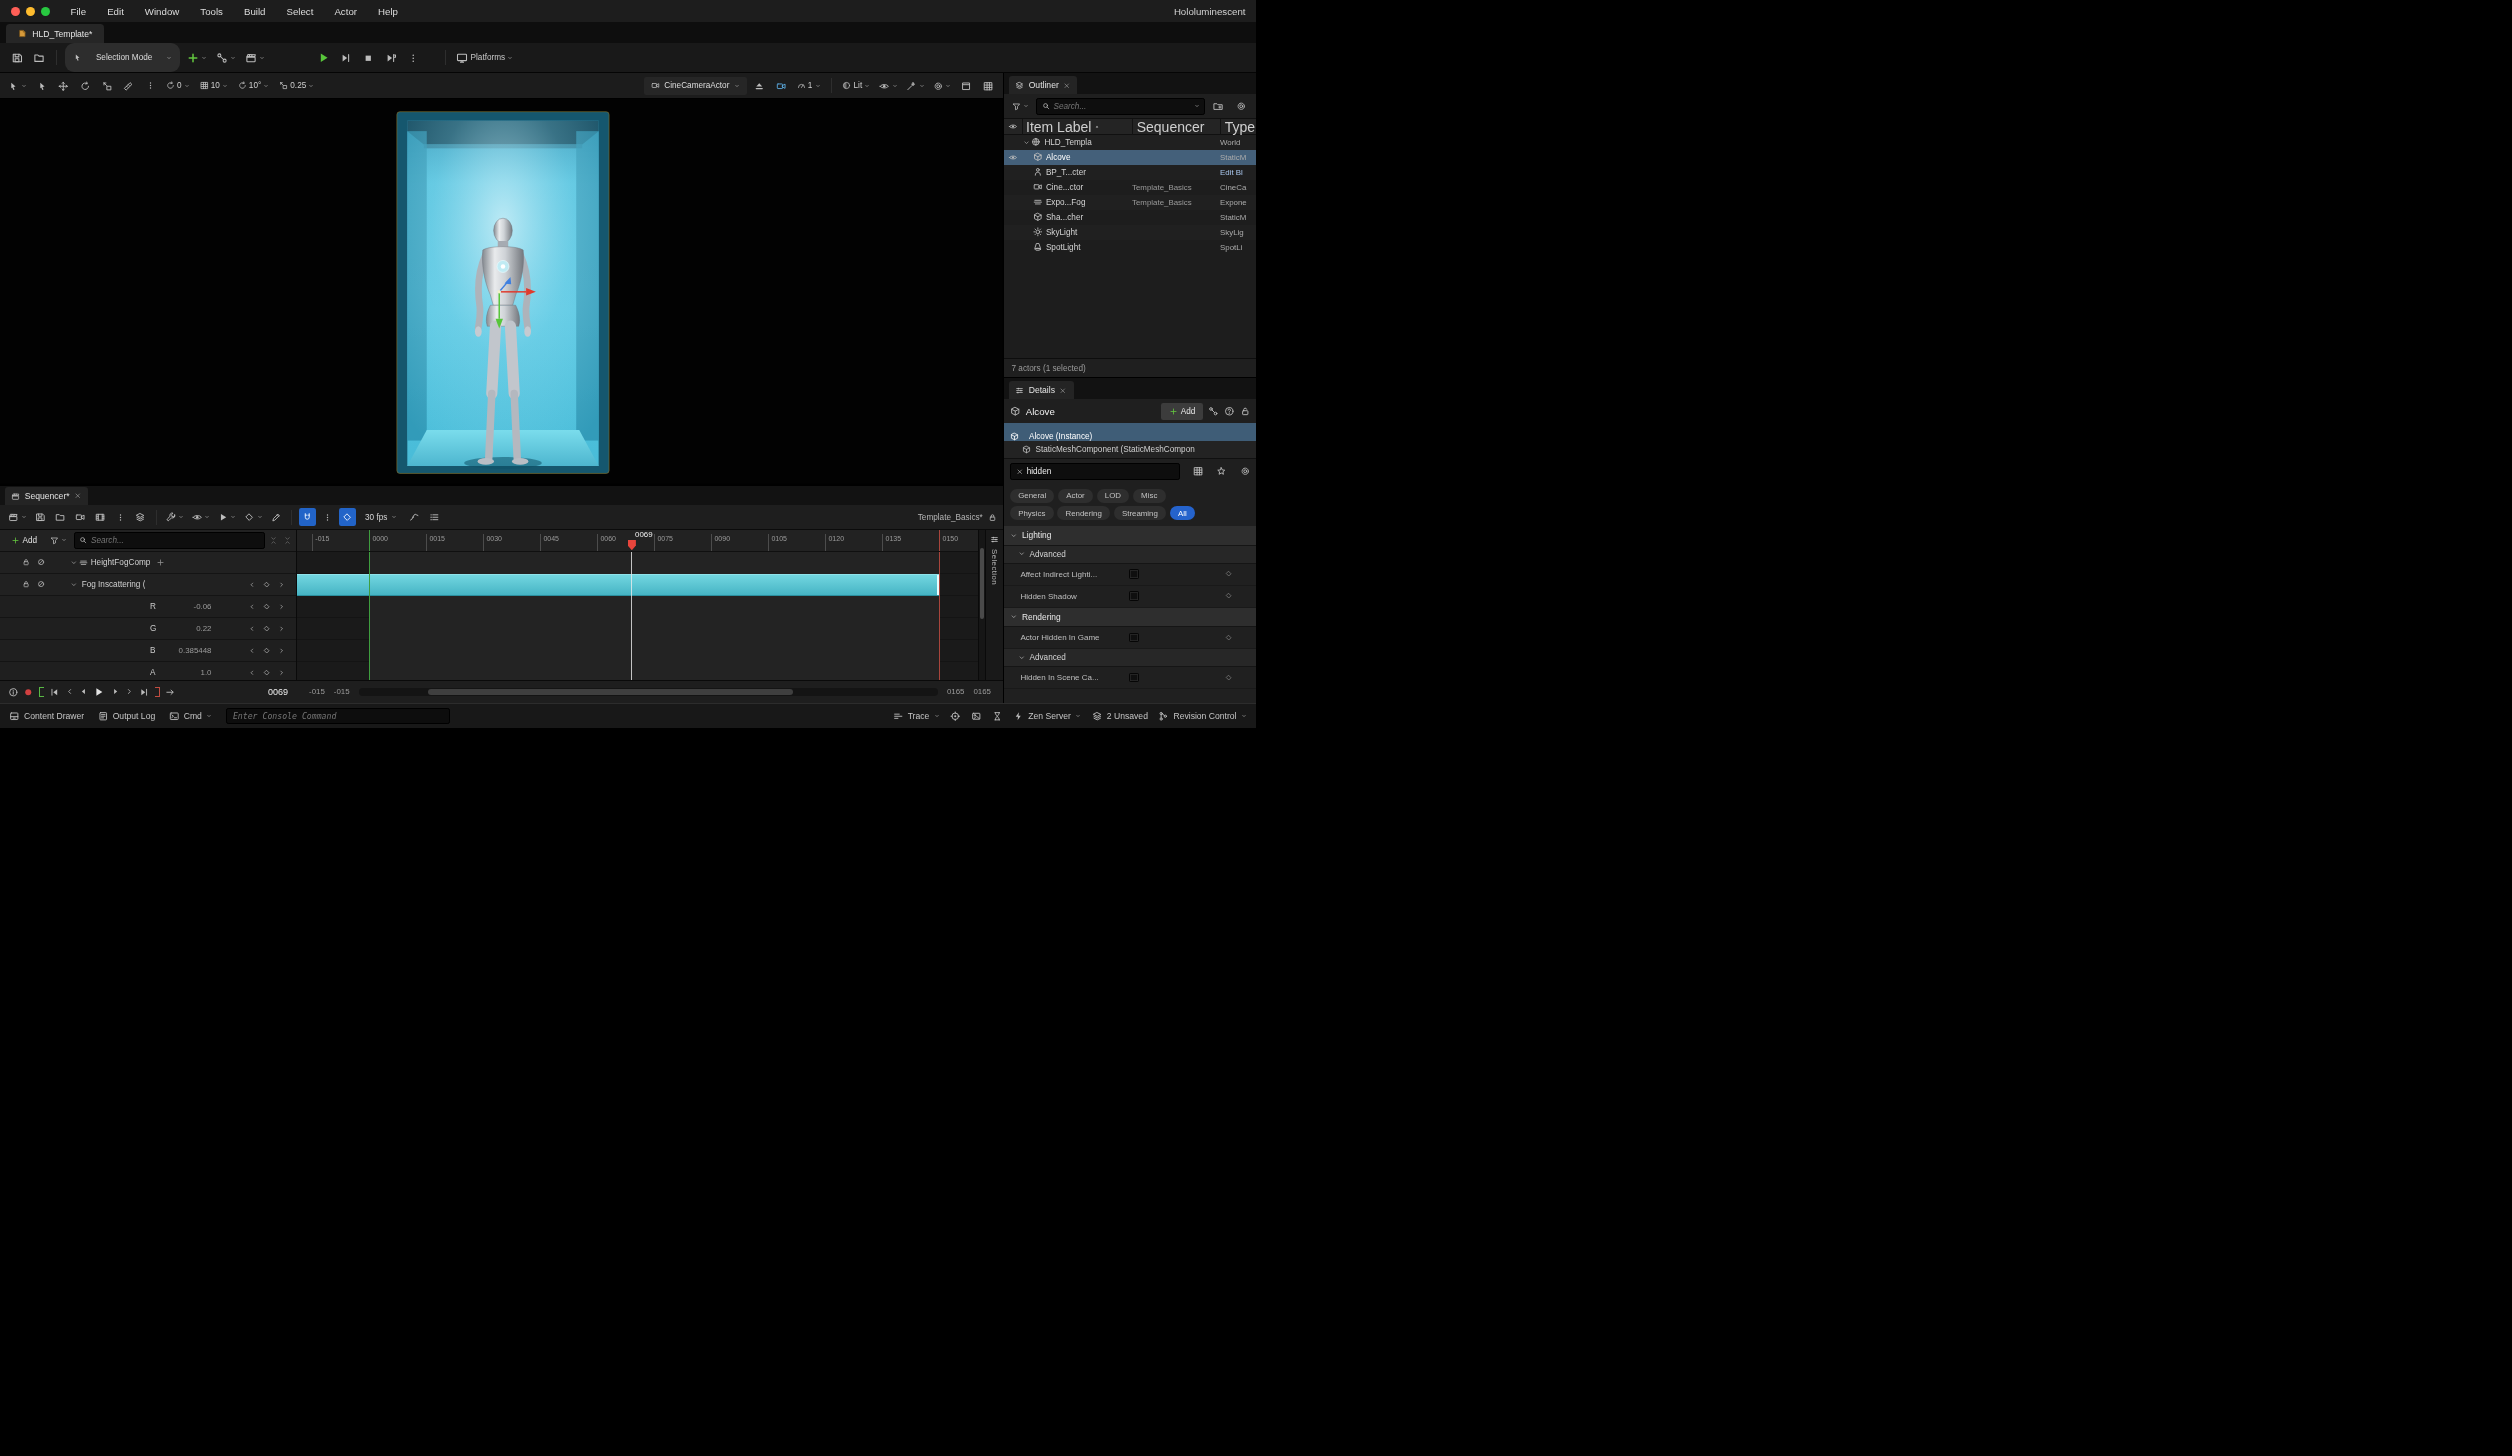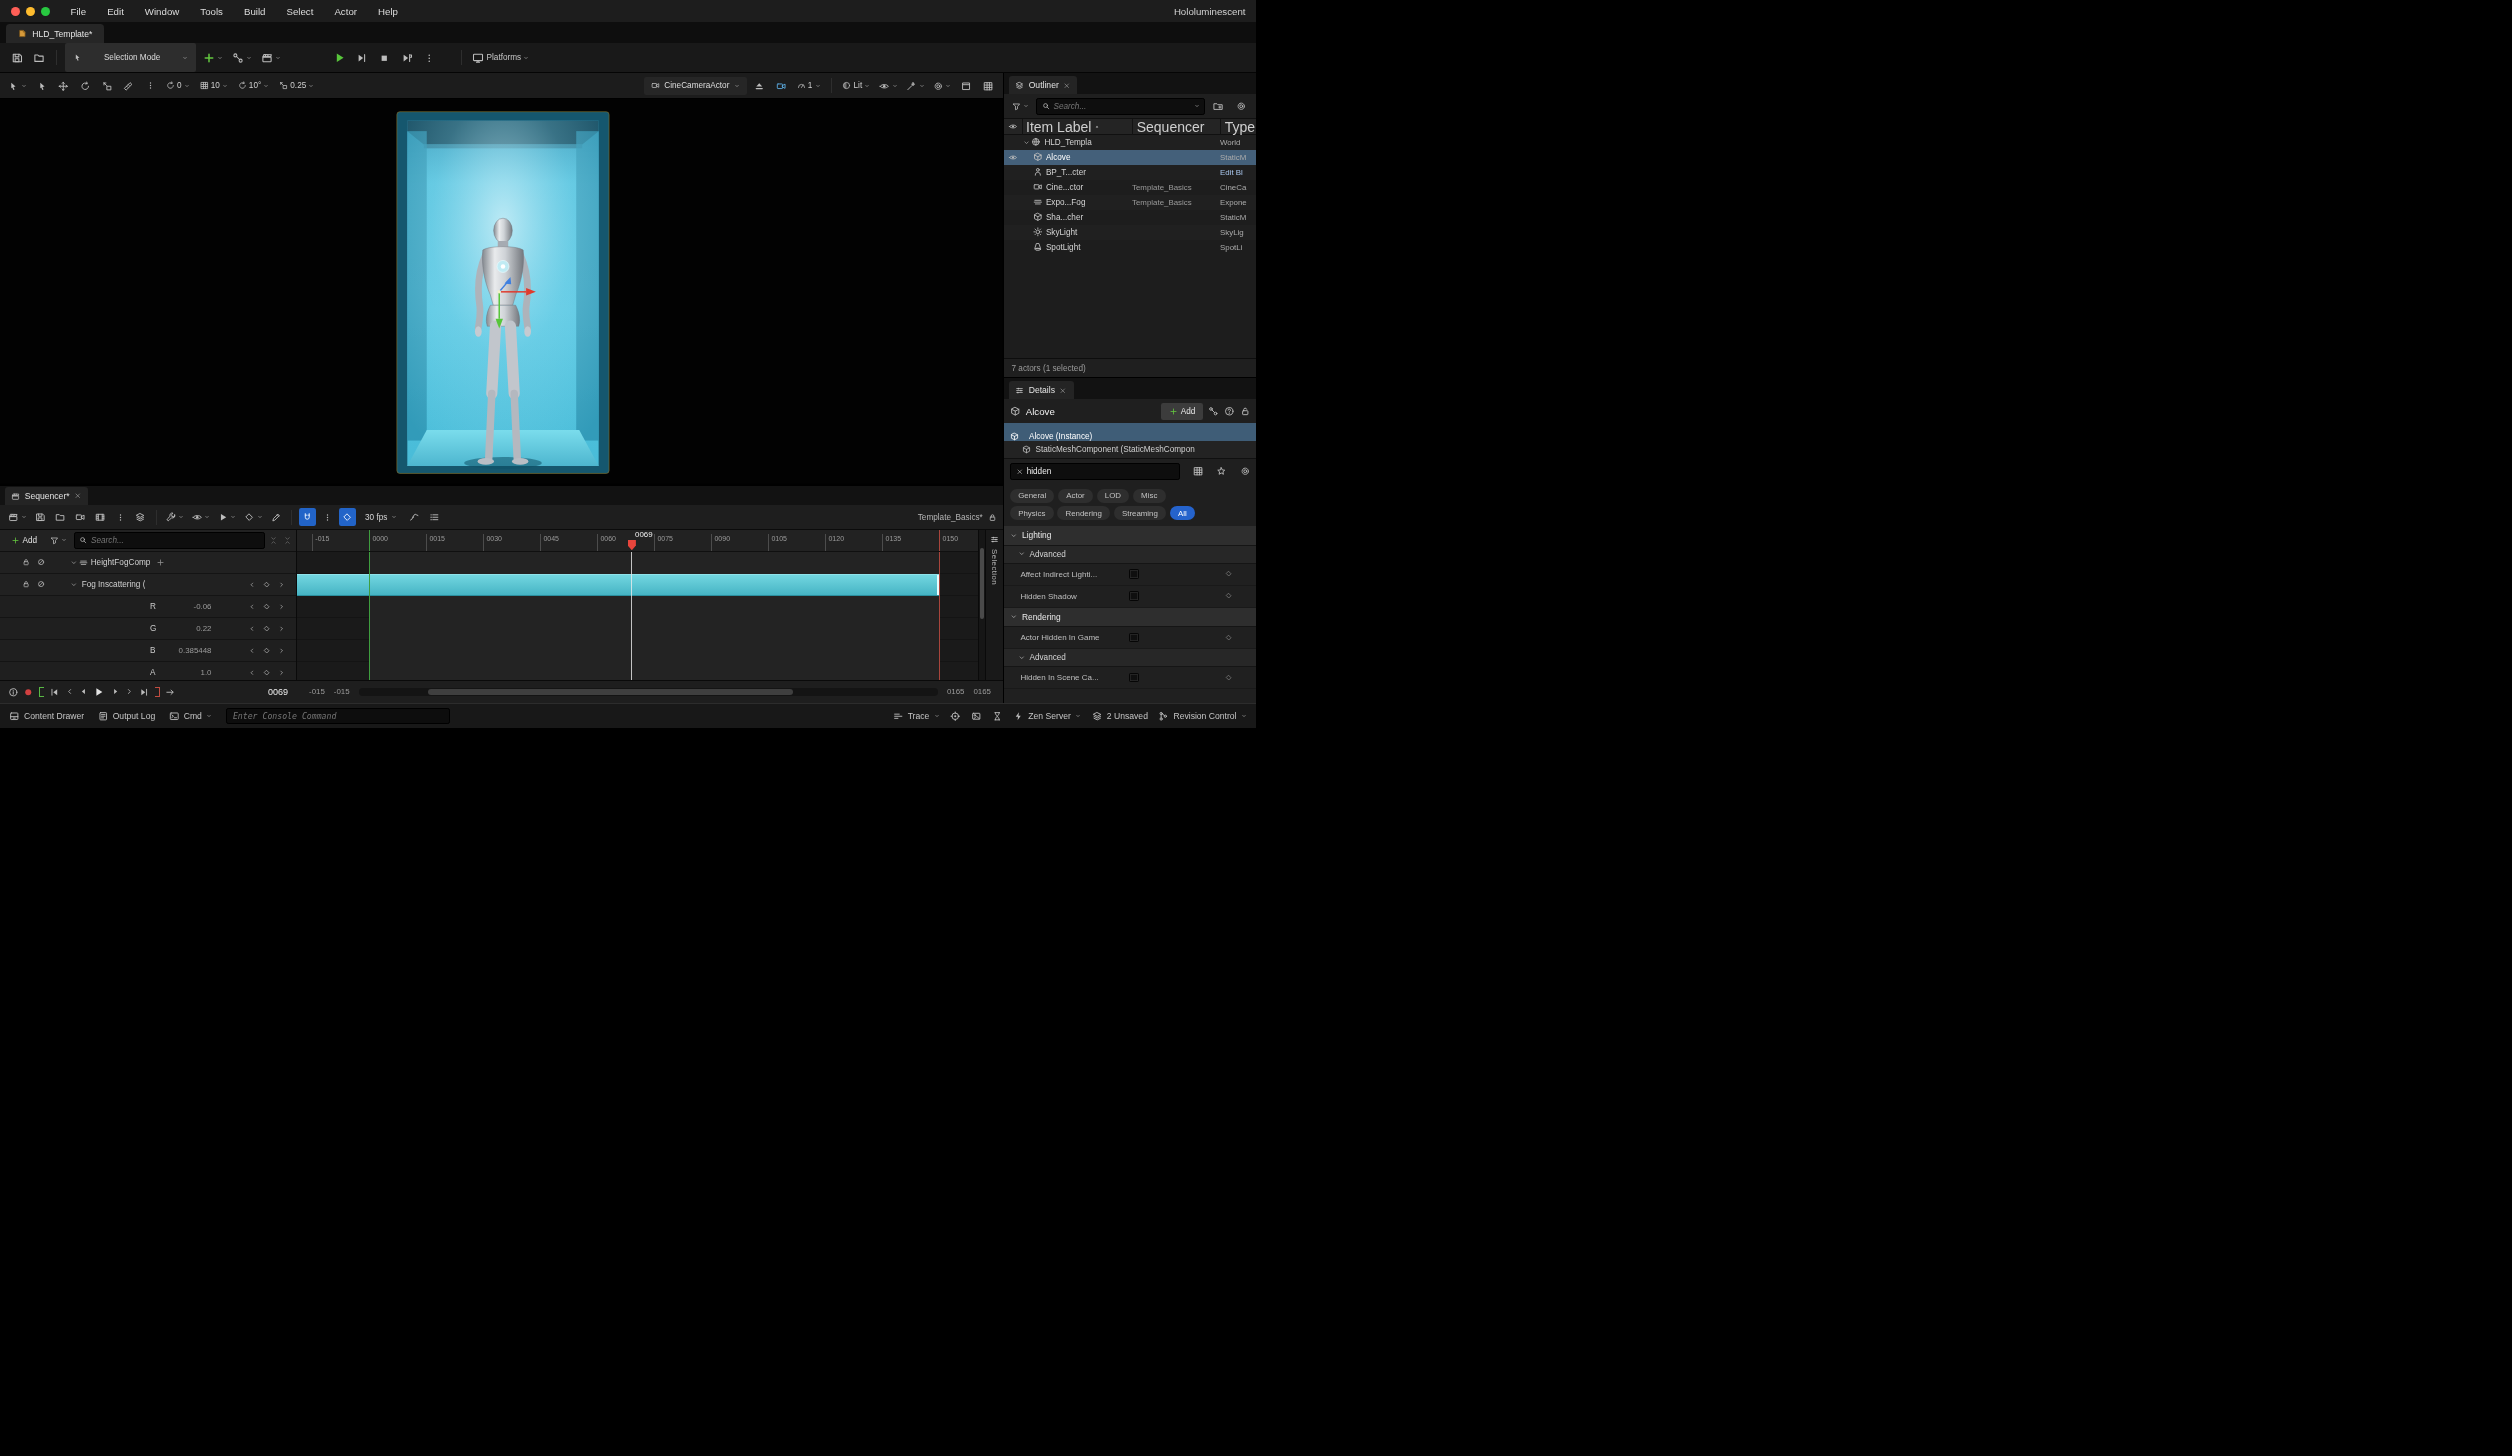--- a/index.html
+++ b/index.html
@@ -8,21 +8,21 @@
 .app{width:1256px;height:728px;display:flex;flex-direction:column;background:#141414}
 
 
 .icon{display:inline-flex;width:10.5px;height:10.5px;color:#bdbdbd;flex:none}
 .icon svg{width:100%;height:100%;display:block}
 .i8{width:6px;height:6px}.i10{width:7.5px;height:7.5px}.i12{width:9px;height:9px}
 .i16{width:12px;height:12px}.i18{width:13.5px;height:13.5px}
 .dim{color:#6a6a6a}.green{color:#63c73f}.red{color:#d24040}.blue{color:#5aa9dd}
 .sep{width:0.7px;height:15px;background:#050505;border-right:0.7px solid #2e2e2e;margin:0 3.7px;flex:none}
 .ib{height:19.4px;min-width:18px;display:flex;align-items:center;justify-content:center;gap:2.2px;border-radius:2.2px;padding:0 2.2px;flex:none}
-.pill{height:29px;display:flex;align-items:center;gap:22px;background:#2d2d2d;border-radius:2px;padding:0 7.5px;color:#dcdcdc;flex:none}
+.pill{height:29px;display:flex;align-items:center;gap:14px;background:#2d2d2d;border-radius:9px;padding:0 7.5px;color:#dcdcdc;flex:none}
 
 
 .menubar{height:22.4px;background:#1d1d1d;display:flex;align-items:center;padding:0 10.5px;font-size:9.7px;color:#dcdcdc;flex:none}
 .tl{width:9px;height:9px;border-radius:50%;display:inline-block;margin-right:6px}
 .tl.red{background:#ff5f57}.tl.yellow{background:#febc2e}.tl.green{background:#28c840}
 .menu-items{display:flex;gap:21px;margin-left:15px}
 .menubar-right{margin-left:auto;color:#d2d2d2}
 
 
 .tabstrip{height:21px;background:#0e0e0e;display:flex;align-items:flex-end;padding-left:6px;flex:none}

